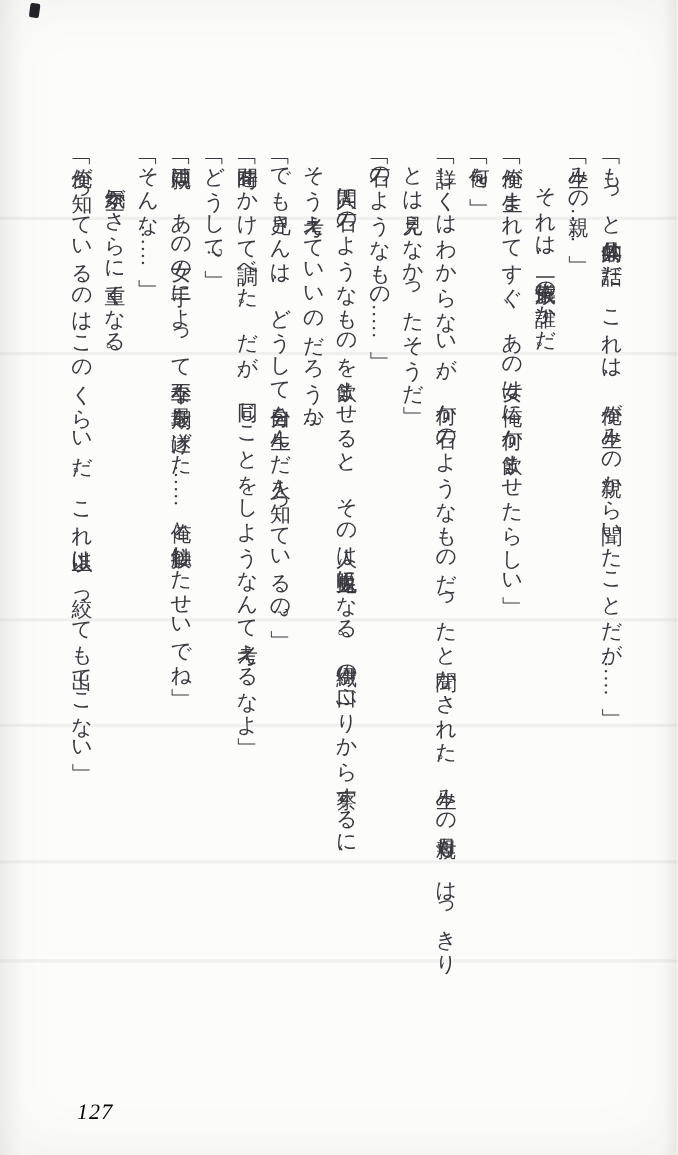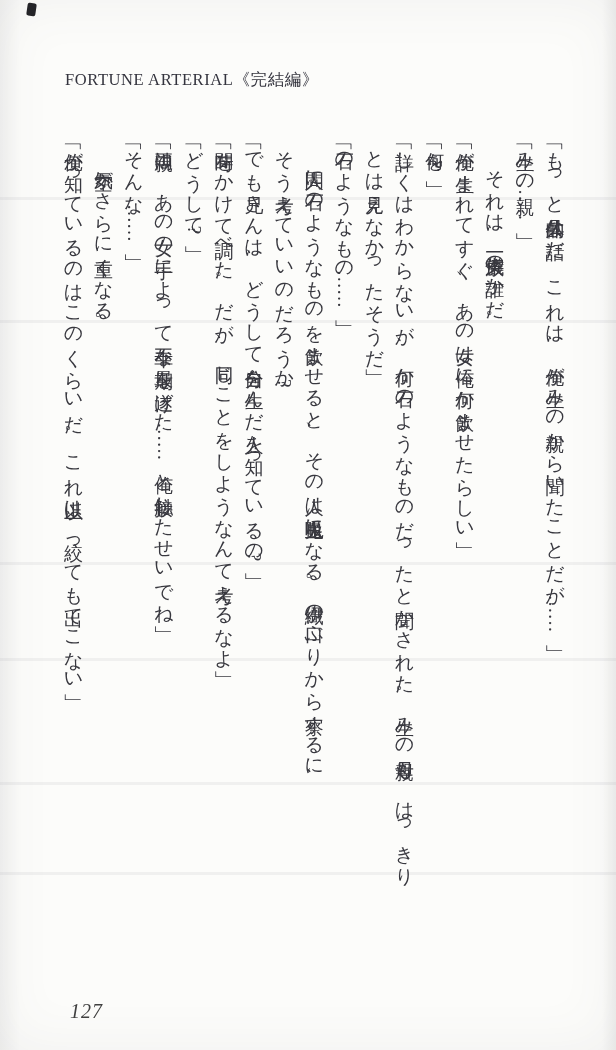--- a/index.html
+++ b/index.html
@@ -62,21 +62,21 @@
   .line.indent {
     text-indent: 19px;
   }
   .page-number {
     position: absolute;
     left: 70px;
     top: 1000px;
     font-size: 20px;
     font-style: italic;
     letter-spacing: 1px;
-    color: #404040;
+    color: #000000;
   }
   .scan-streak {
     position: absolute;
     left: 0;
     width: 100%;
     height: 3px;
     background: rgba(160,160,165,0.12);
     pointer-events: none;
   }
   .scan-speck {
@@ -96,21 +96,20 @@
 <div class="page">
 
   <div class="scan-speck"></div>
   <div class="scan-streak" style="top:197px"></div>
   <div class="scan-streak" style="top:320px"></div>
   <div class="scan-streak" style="top:562px"></div>
   <div class="scan-streak" style="top:658px"></div>
   <div class="scan-streak" style="top:782px"></div>
   <div class="scan-streak" style="top:872px"></div>
 
-  <div class="running-header">FORTUNE ARTERIAL《完結編》</div>
 
   <div class="text-area" id="text-area">
       <div class="line">「もっと具体的な話だ。これは、俺が生みの親から聞いたことだが……」</div>
       <div class="line">「生みの親……」</div>
       <div class="line indent">それは、東儀一族の誰かだ。</div>
       <div class="line">「俺が生まれてすぐ、あの女は俺に何か飲ませたらしい」</div>
       <div class="line">「何を?」</div>
       <div class="line">「詳しくはわからないが、何か石のようなものだったと聞かされた。生みの母親も、はっきり</div>
       <div class="line">とは見えなかったそうだ」</div>
       <div class="line">「石のようなもの……」</div>

